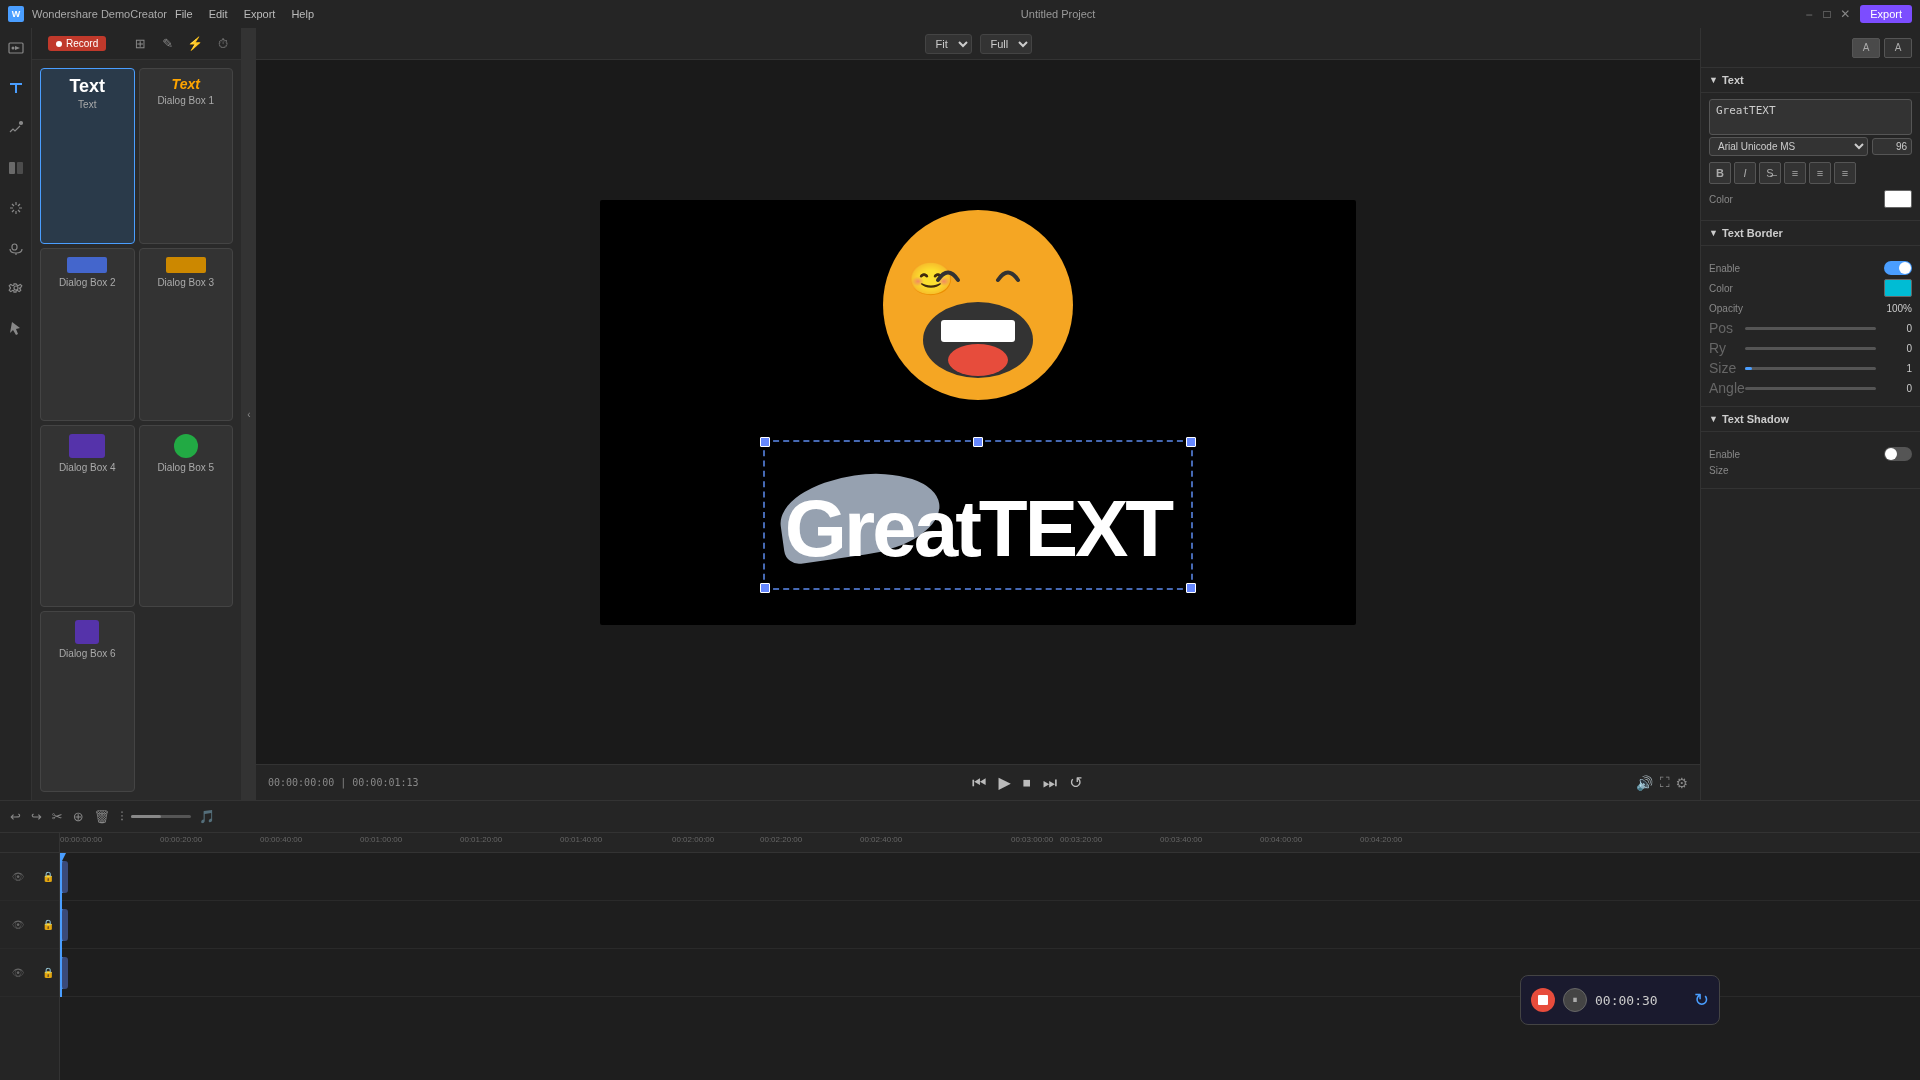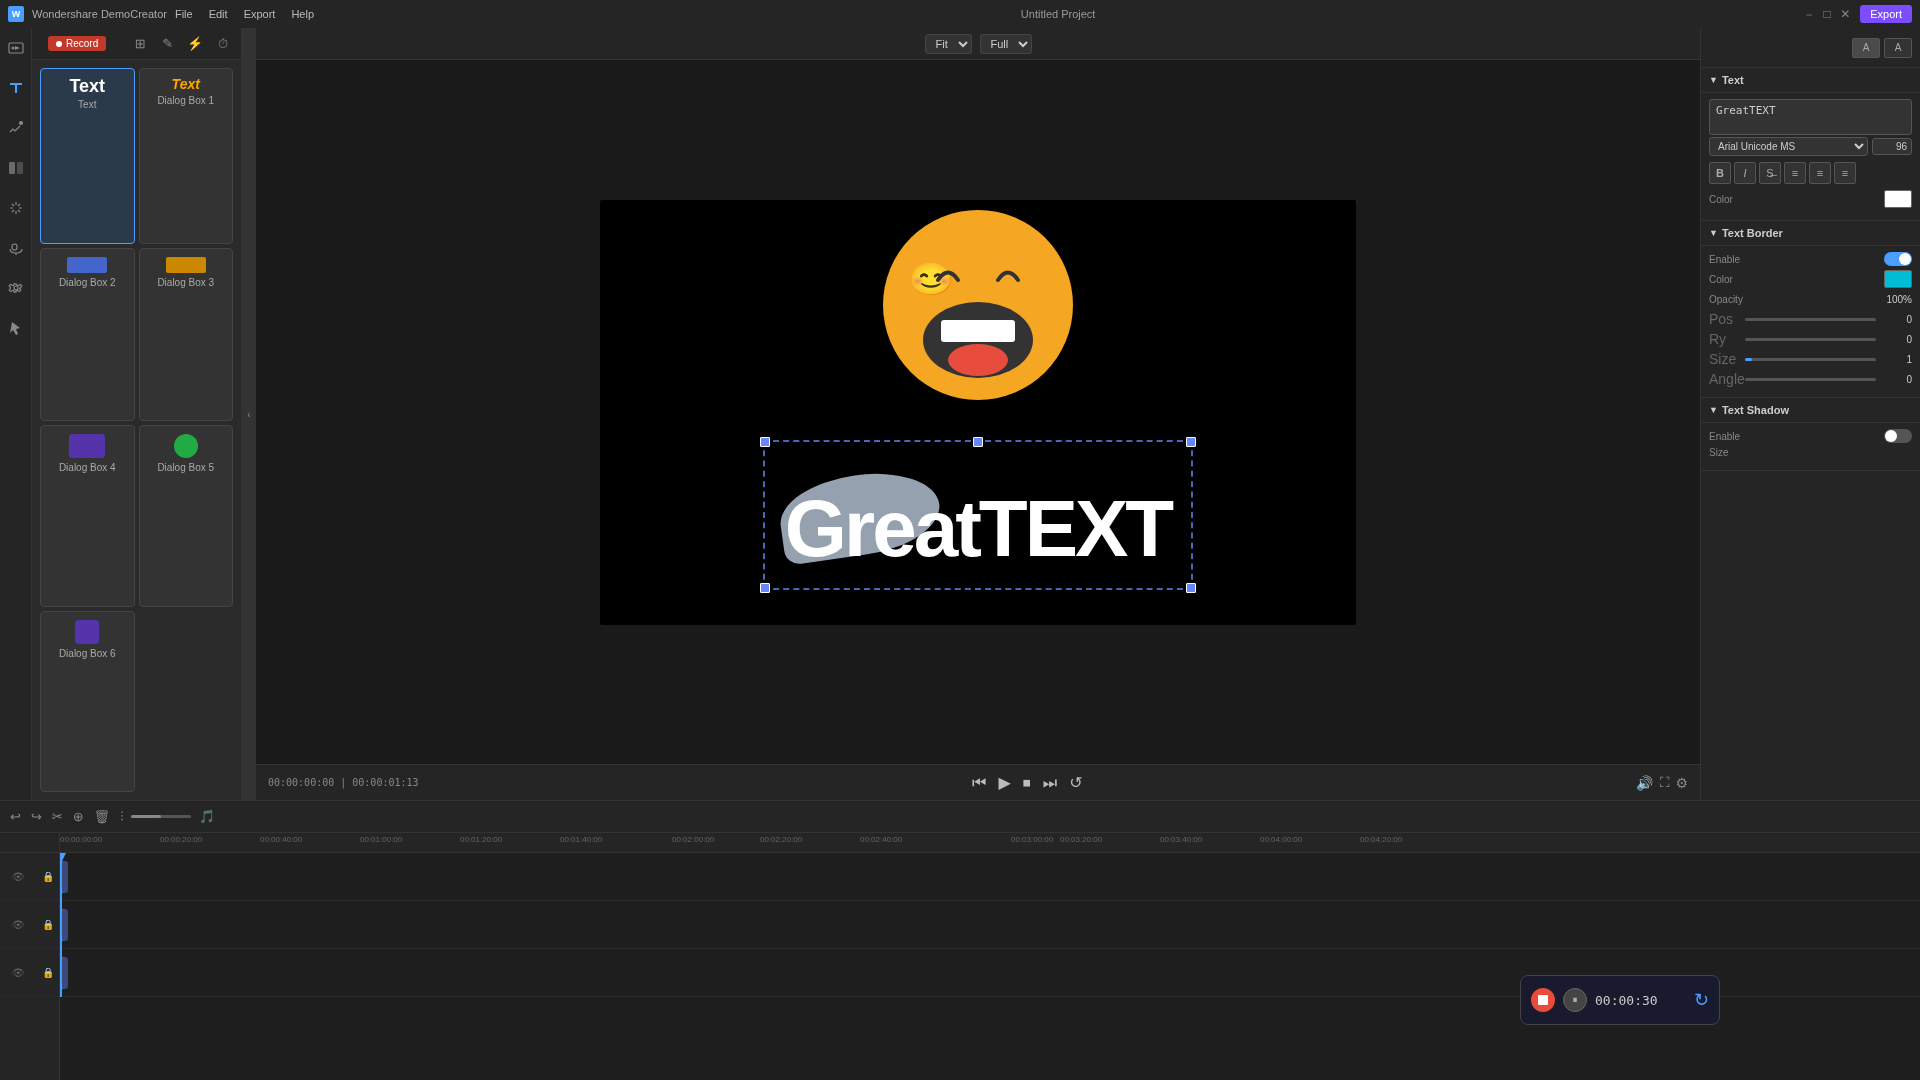--- a/index.html
+++ b/index.html
@@ -83,21 +83,21 @@
     .font-select { flex: 1; background: #333; border: 1px solid #555; color: #ccc; padding: 2px 4px; border-radius: 3px; font-size: 10px; }
     .font-size-input { width: 40px; background: #333; border: 1px solid #555; color: #ccc; padding: 2px 4px; border-radius: 3px; font-size: 10px; text-align: right; }
 
     .format-btns { display: flex; gap: 3px; margin-bottom: 6px; }
     .fmt-btn { width: 22px; height: 22px; background: #333; border: 1px solid #555; color: #aaa; border-radius: 2px; cursor: pointer; font-size: 11px; display: flex; align-items: center; justify-content: center; }
 
     .color-row { display: flex; align-items: center; justify-content: space-between; margin-bottom: 6px; }
     .color-swatch { width: 28px; height: 18px; background: white; border: 1px solid #666; border-radius: 2px; cursor: pointer; }
     .color-swatch.cyan { background: #00bcd4; }
 
-    .toggle-row { display: flex; align-items: center; justify-content: space-between; margin-bottom: 4px; }
+    .toggle-row { display: flex; align-items: center; justify-content: space-between; margin-bottom: 4px; margin-top: 9px; }
     .toggle { width: 28px; height: 14px; border-radius: 7px; position: relative; cursor: pointer; }
     .toggle.on { background: #4a9eff; }
     .toggle.off { background: #555; }
     .toggle-knob { width: 12px; height: 12px; background: white; border-radius: 50%; position: absolute; top: 1px; transition: left 0.2s; }
     .toggle.on .toggle-knob { left: 15px; }
     .toggle.off .toggle-knob { left: 1px; }
 
     .slider-row { display: flex; align-items: center; gap: 6px; margin-bottom: 4px; }
     .slider-track { flex: 1; height: 3px; background: #555; border-radius: 2px; position: relative; }
     .slider-fill { height: 100%; background: #4a9eff; border-radius: 2px; }

